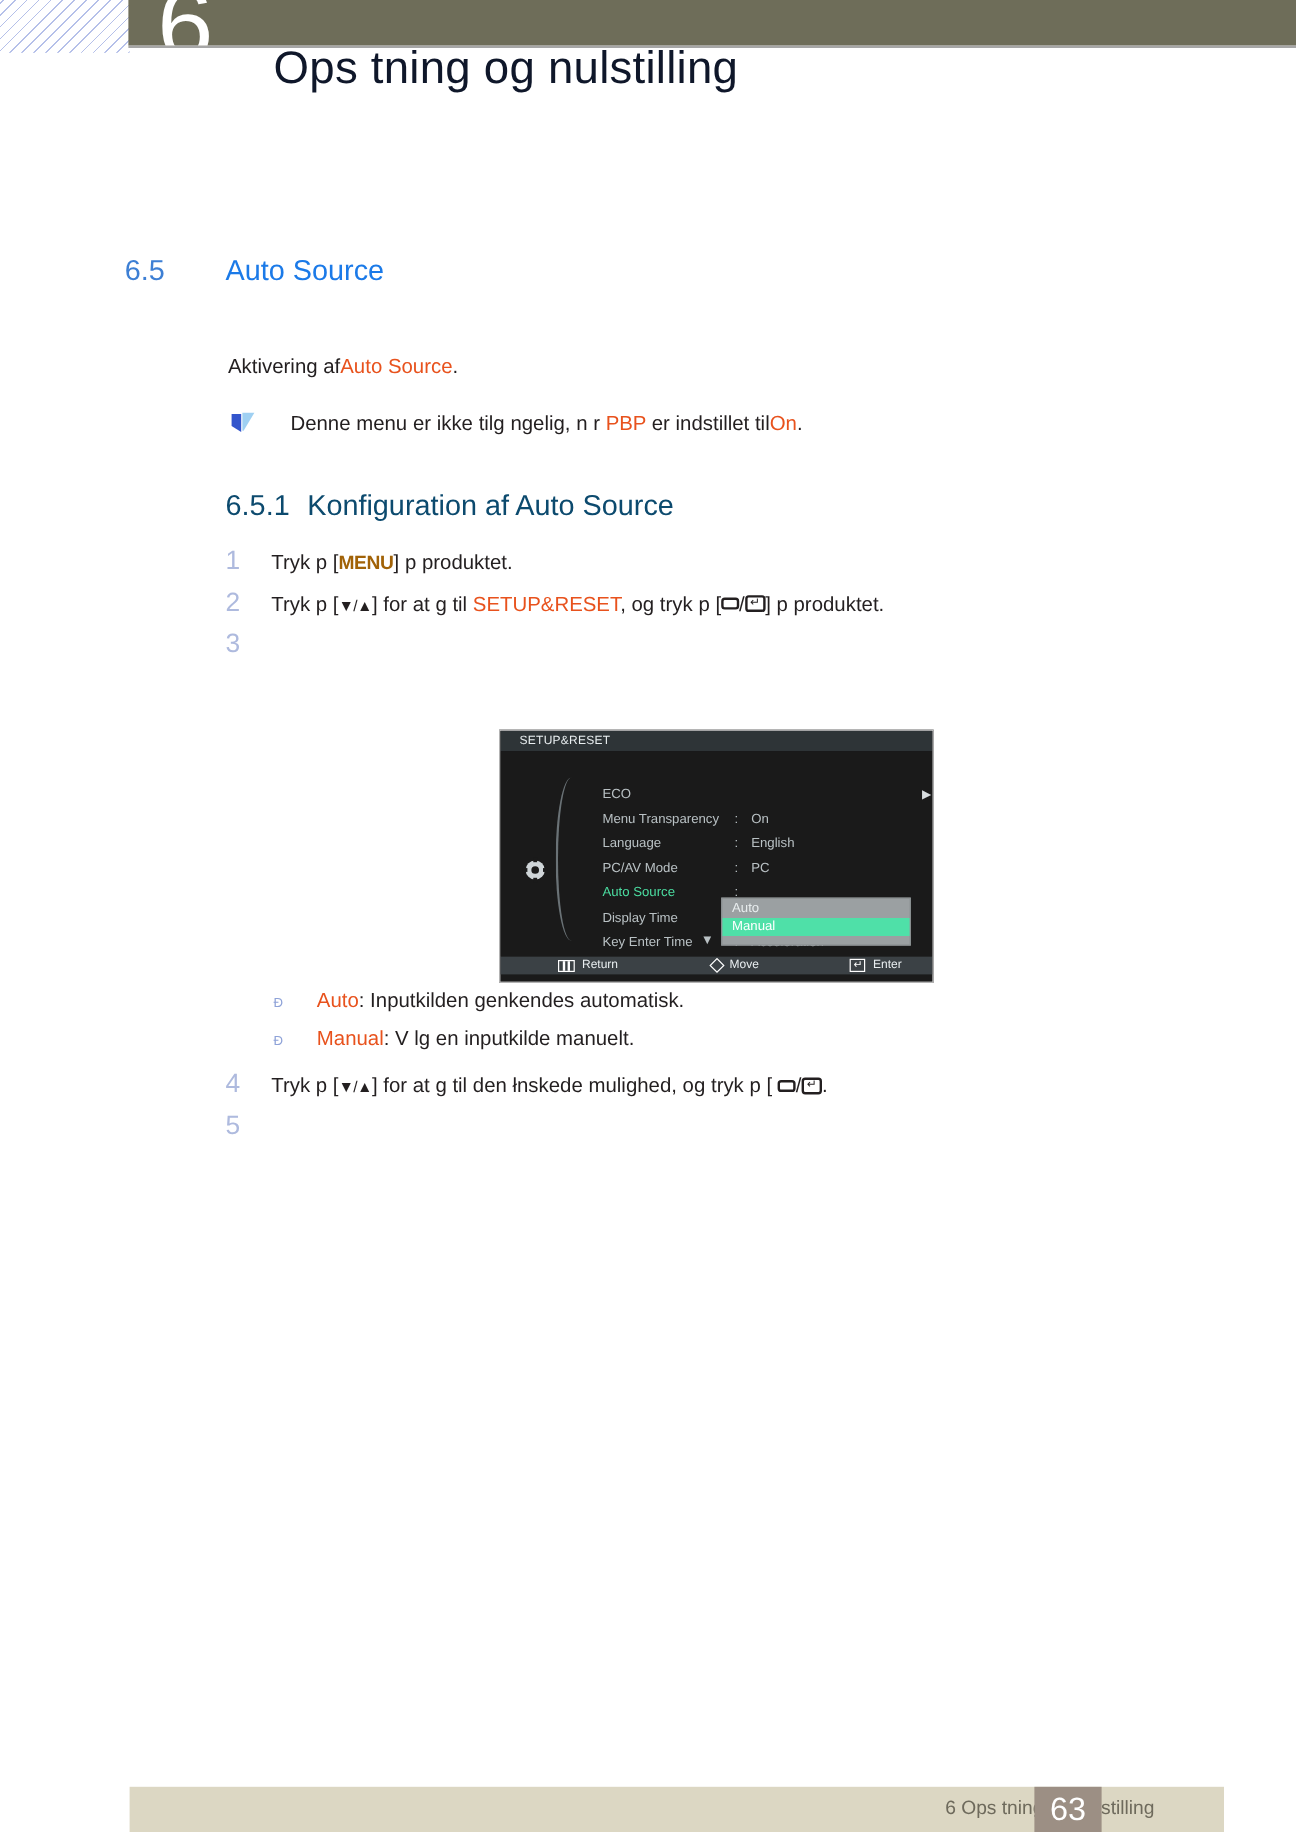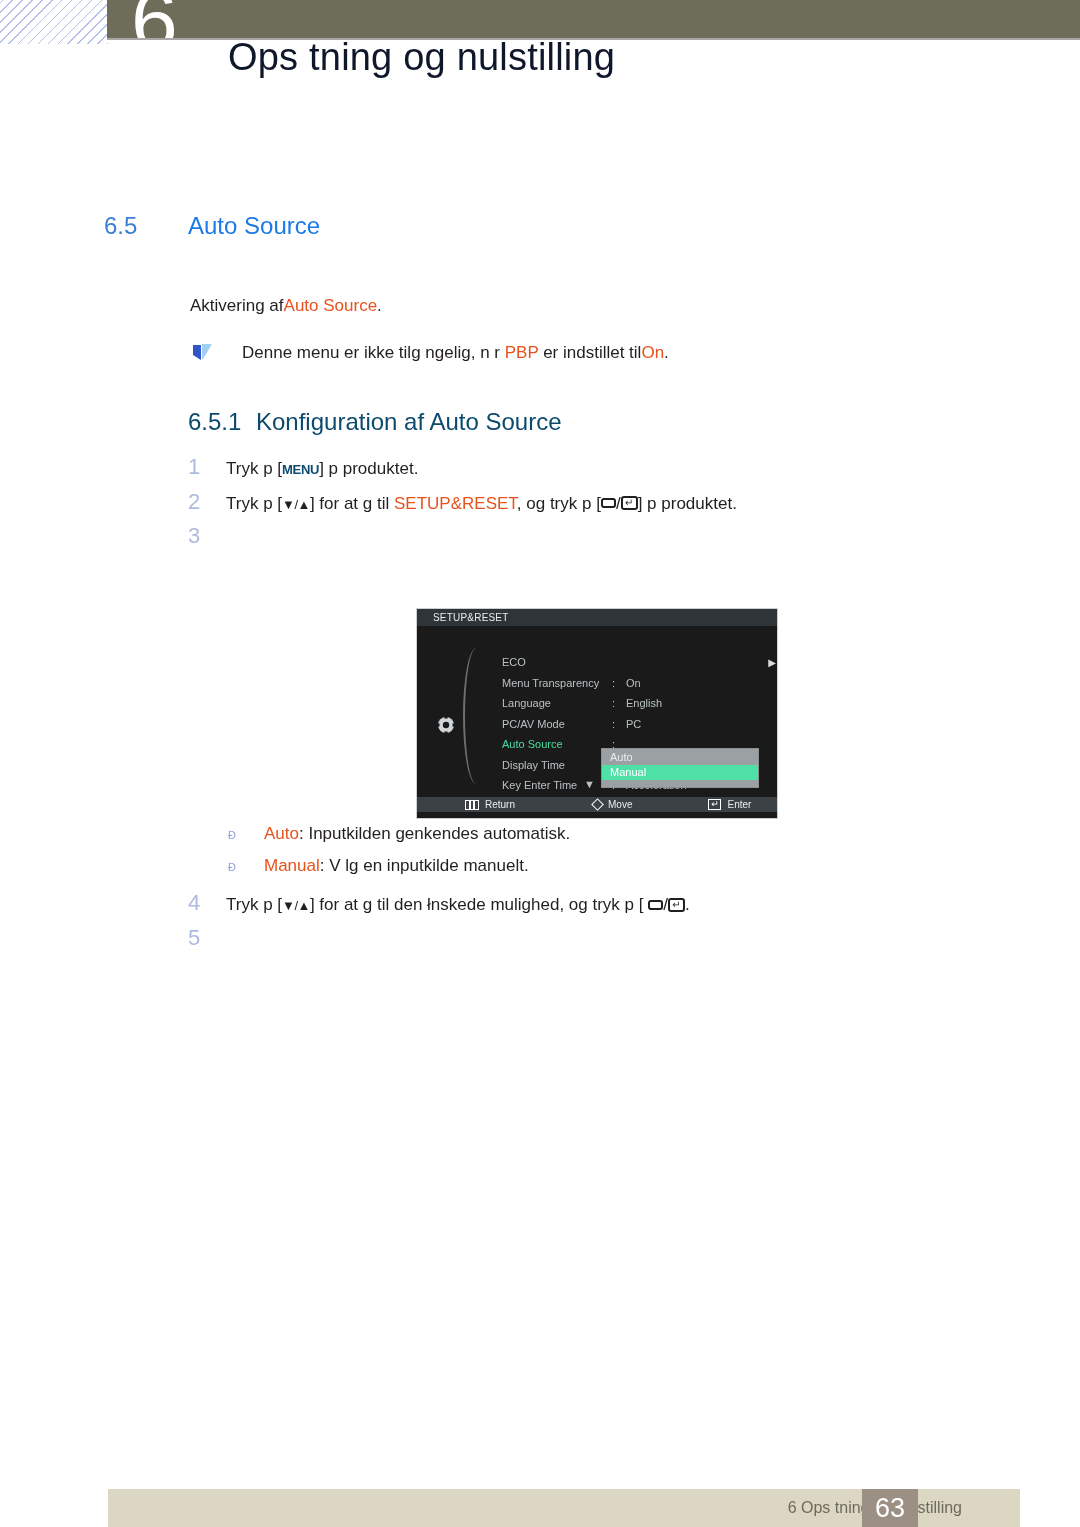--- a/index.html
+++ b/index.html
@@ -153,24 +153,24 @@
     font-size: 17px;
     color: #231f20;
     margin-top: -2px;
     margin-bottom: 9px;
     white-space: nowrap;
   }
 
   
   .key-menu {
     font-family: "Liberation Sans", sans-serif;
-    font-size: 13px;
+    font-size: 16px;
     font-weight: 700;
     letter-spacing: -0.3px;
-    color: #0c4a6e;
+    color: #a16207;
   }
   .key-arrows {
     font-size: 13px;
     letter-spacing: -0.5px;
     color: #231f20;
   }
   .glyph-rect {
     display: inline-block;
     width: 15px; height: 10px;
     border: 2px solid #231f20;

